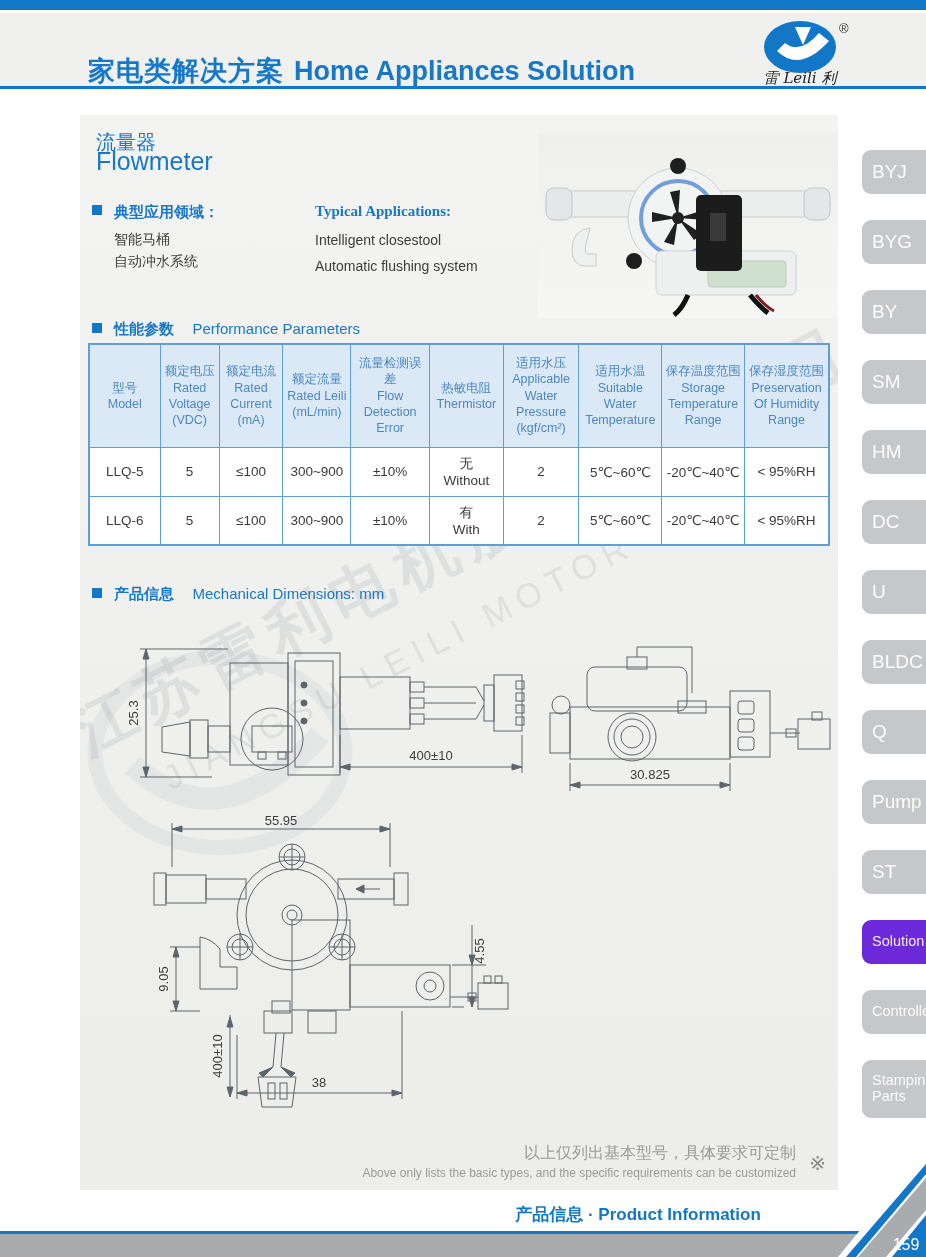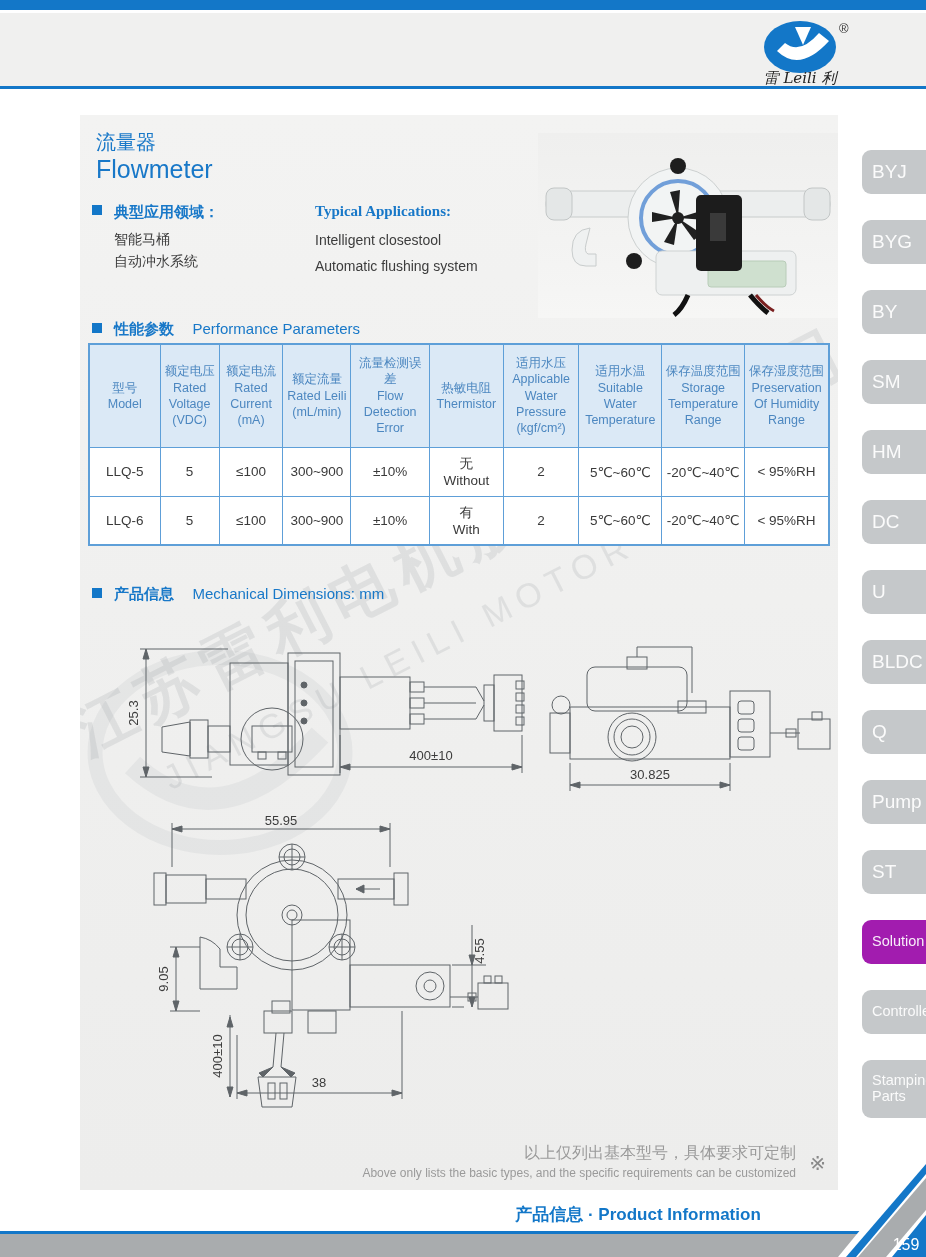--- a/index.html
+++ b/index.html
@@ -14,21 +14,21 @@
   .logo { position:absolute; left:745px; top:6px; width:120px; height:70px; }
 
   
   .panel { position:absolute; left:80px; top:115px; width:758px; height:1075px; background:linear-gradient(180deg,#f3f3f2 0%,#efefee 60%,#ededec 100%); overflow:hidden; }
   .wm { position:absolute; left:-80px; top:380px; width:950px; transform:rotate(-27deg); color:rgba(130,138,146,0.16); text-align:center; pointer-events:none; }
   .wm .wm-zh { font-size:62px; letter-spacing:10px; white-space:nowrap; font-weight:bold; }
   .wm .wm-en { font-size:34px; letter-spacing:8px; white-space:nowrap; margin-top:18px; }
   .wm-logo { position:absolute; left:-10px; top:500px; width:300px; height:300px; opacity:0.12; pointer-events:none; }
 
   .prod-title-zh { position:absolute; left:16px; top:14px; font-size:20px; color:#1878c8; }
-  .prod-title-en { position:absolute; left:16px; top:40px; font-size:25px; color:#1878c8; }
+  .prod-title-en { position:absolute; left:16px; top:32px; font-size:25px; color:#1878c8; }
 
   .bullet { position:absolute; width:10px; height:10px; background:#1377c8; }
   .sec-zh { color:#1878c8; font-size:15px; font-weight:bold;font-family:Liberation Serif, serif; }
   .sec-en { color:#1878c8; font-size:15px;margin-top:8px; }
   .apps-zh-label { position:absolute; left:34px; top:88px; }
   .apps-zh-items { position:absolute; left:34px; top:113px; font-size:14px; color:#3c3c3c; line-height:22px; }
   .apps-en-label { position:absolute; left:235px; top:88px; }
   .apps-en-items { position:absolute; left:235px; top:112px; font-size:14px; color:#3c3c3c; line-height:26px; }
 
   .photo { position:absolute; left:458px; top:18px; width:300px; height:185px; }
@@ -59,35 +59,38 @@
   .dwg-text { fill:#3c3c3c; font-size:13px; font-family:"Liberation Sans",sans-serif; }
 
   .note { position:absolute; right:42px; top:1028px; text-align:right; color:#9a9a9a; }
   .note .n-zh { font-size:16px; }
   .note .n-en { font-size:12px; margin-top:2px; }
   .note-symbol { position:absolute; right:12px; top:1036px; color:#8a8a8a; font-size:20px; }
 
   
   .tab { position:absolute; left:862px; width:64px; height:44px; background:#c5c8ca; border-radius:9px 0 0 9px; display:flex; align-items:center; padding-left:10px; color:rgba(255,255,255,0.92); font-size:19px; line-height:1.1; }
   .tab.small { font-size:14.5px; }
-  .tab.active { background:#a21caf; }
+  .tab.active { background:#6d28d9; }
   .tab.tall { height:58px; }
 
   
   .footer-label { position:absolute; left:438px; top:1203px; width:400px; text-align:center; color:#1377c8; font-size:17px; font-weight:bold; }
   .footer-art { position:absolute; left:0; top:1160px; width:926px; height:97px; }
   .page-num { font-family:"Liberation Sans",sans-serif; }
 </style>
 </head>
 <body>
 
 <div class="page">
 
   <div class="topbar"></div>
   <div class="header">
+    <div class="header-title">
+      <span>家电类解决方案</span><span class="en">Home Appliances Solution</span>
+    </div>
     <svg class="logo" viewBox="0 0 120 70">
       <ellipse cx="55" cy="28" rx="36" ry="26" fill="#1377c8"></ellipse>
       <path d="M32,32 Q55,54 84,22 L74,14 Q55,36 40,24 Z" fill="#ffffff"></path>
       <path d="M50,8 L66,8 L58,26 Z" fill="#ffffff"></path>
       <text x="94" y="14" font-size="13" fill="#333333">®</text>
       <text x="55" y="64" font-size="15" text-anchor="middle" font-style="italic" font-family="DejaVu Serif, serif" fill="#222222">雷 Leili 利</text>
     </svg>
   </div>
 
   <div class="panel">

